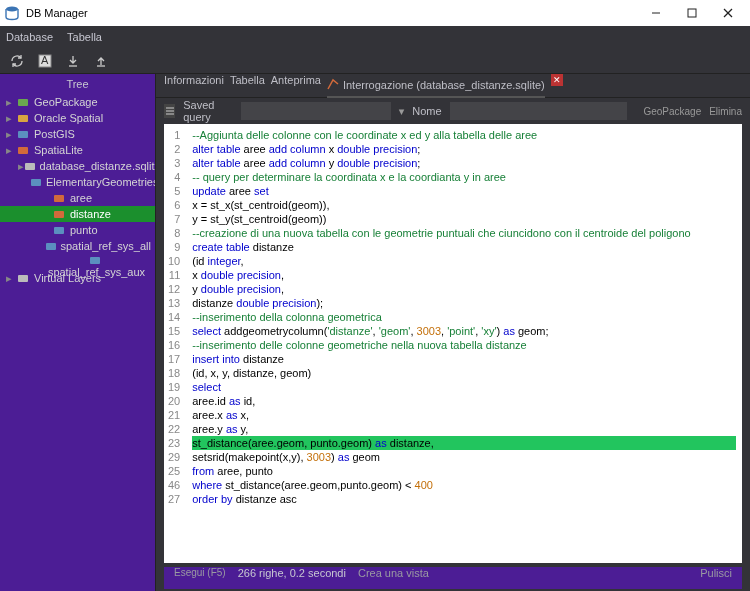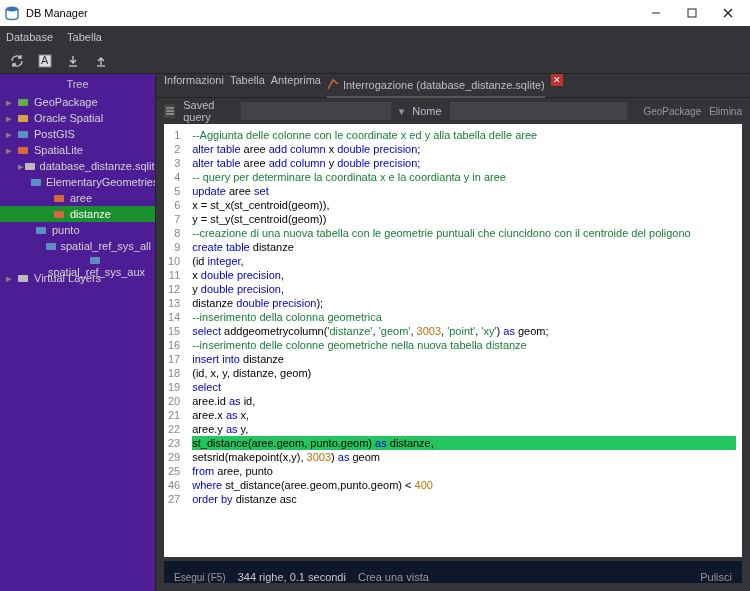--- a/index.html
+++ b/index.html
@@ -33,21 +33,21 @@
 .queryrow .spacer{flex:1}
 .queryrow .small{font-size:10px;color:#999}
 .editor{flex:1;background:#fff;margin:0 8px;display:flex;overflow:hidden;font-family:Consolas,monospace;font-size:12px;line-height:14px}
 .gutter{background:#fff;color:#888;text-align:right;padding:4px 6px 4px 4px;user-select:none}
 .code{flex:1;padding:4px 6px;white-space:pre;color:#000;overflow:auto}
 .kw{color:#0000cc;font-weight:normal}
 .cm{color:#188038}
 .str{color:#188038}
 .num{color:#c36f09}
 .curline{background:#22c55e;display:inline-block;width:100%}
-.statusrow{height:22px;display:flex;align-items:flex-end;padding:0 10px;gap:12px;color:#9a9aa2;font-size:10px;background:#0f172a;margin:4px 8px 8px 8px}
+.statusrow{height:22px;display:flex;align-items:flex-start;padding:0 10px;gap:12px;color:#9a9aa2;font-size:10px;background:#4c1d95;margin:4px 8px 2px 8px}
 .statusrow .spacer{flex:1}
 .layerrow{height:32px;display:flex;align-items:center;padding:0 10px;gap:8px;color:#bfbfc7;background:#2a2a2e;margin:2px 8px 8px 8px}
 .layerrow .cbx{width:12px;height:12px;border:1px solid #666}
 .layerrow .line{flex:1;height:1px;background:#555;margin-left:4px}
 </style>
 </head>
 <body>
 
 <div class="titlebar">
   <span class="icon">
@@ -177,21 +177,21 @@
         </div>
         <div class="tree-item sel" style="padding-left: 42px;">
           <span style="width:10px"></span>
           <span class="ticon">
             <svg width="12" height="12">
               <rect x="1" y="3" width="10" height="7" rx="1" fill="#d26a3b"></rect>
             </svg>
           </span>
           <span>distanze</span>
         </div>
-        <div class="tree-item" style="padding-left: 24px;">
+        <div class="tree-item" style="padding-left: 42px;">
           <span style="width:10px"></span>
           <span class="ticon">
             <svg width="12" height="12">
               <rect x="1" y="3" width="10" height="7" rx="1" fill="#5b8fbf"></rect>
             </svg>
           </span>
           <span>punto</span>
         </div>
         <div class="tree-item" style="padding-left: 42px; text-align: center;">
           <span style="width:10px"></span>
@@ -279,19 +279,19 @@
           <div>23</div>
           <div>29</div>
           <div>25</div>
           <div>46</div>
           <div>27</div>
         </div>
       <div class="code" id="code"><div><span class="cm">--Aggiunta delle colonne con le coordinate x ed y alla tabella delle aree</span></div><div><span class="kw">alter table</span> aree <span class="kw">add column</span> x <span class="kw">double precision</span>;</div><div><span class="kw">alter table</span> aree <span class="kw">add column</span> y <span class="kw">double precision</span>;</div><div><span class="cm">-- query per determinare la coordinata x e la coordianta y in aree</span></div><div><span class="kw">update</span> aree <span class="kw">set</span></div><div>x = st_x(st_centroid(geom)),</div><div>y = st_y(st_centroid(geom))</div><div><span class="cm">--creazione di una nuova tabella con le geometrie puntuali che ciuncidono con il centroide del poligono</span></div><div><span class="kw">create table</span> distanze</div><div>(id <span class="kw">integer</span>,</div><div>x <span class="kw">double precision</span>,</div><div>y <span class="kw">double precision</span>,</div><div>distanze <span class="kw">double precision</span>);</div><div><span class="cm">--inserimento della colonna geometrica</span></div><div><span class="kw">select</span> addgeometrycolumn(<span class="str">'distanze'</span>, <span class="str">'geom'</span>, <span class="num">3003</span>, <span class="str">'point'</span>, <span class="str">'xy'</span>) <span class="kw">as</span> geom;</div><div><span class="cm">--inserimento delle colonne geometriche nella nuova tabella distanze</span></div><div><span class="kw">insert into</span> distanze</div><div>(id, x, y, distanze, geom)</div><div><span class="kw">select</span></div><div>aree.id <span class="kw">as</span> id,</div><div>aree.x <span class="kw">as</span> x,</div><div>aree.y <span class="kw">as</span> y,</div><div class="curline">st_distance(aree.geom, punto.geom) <span class="kw">as</span> distanze,</div><div>setsrid(makepoint(x,y), <span class="num">3003</span>) <span class="kw">as</span> geom</div><div><span class="kw">from</span> aree, punto</div><div><span class="kw">where</span> st_distance(aree.geom,punto.geom) &lt; <span class="num">400</span></div><div><span class="kw">order by</span> distanze asc</div></div>
     </div>
     <div class="statusrow">
       <span style="font-size:10px">Esegui (F5)</span>
-      <span style="color:#c7c7d1">344 righe, 0.1 secondi</span>
+      <span style="color:#c7c7d1">266 righe, 0.2 secondi</span>
       <span>Crea una vista</span>
       <span class="spacer"></span>
       <span>Pulisci</span>
     </div>
   </div>
 </div>
 
 </body></html>

